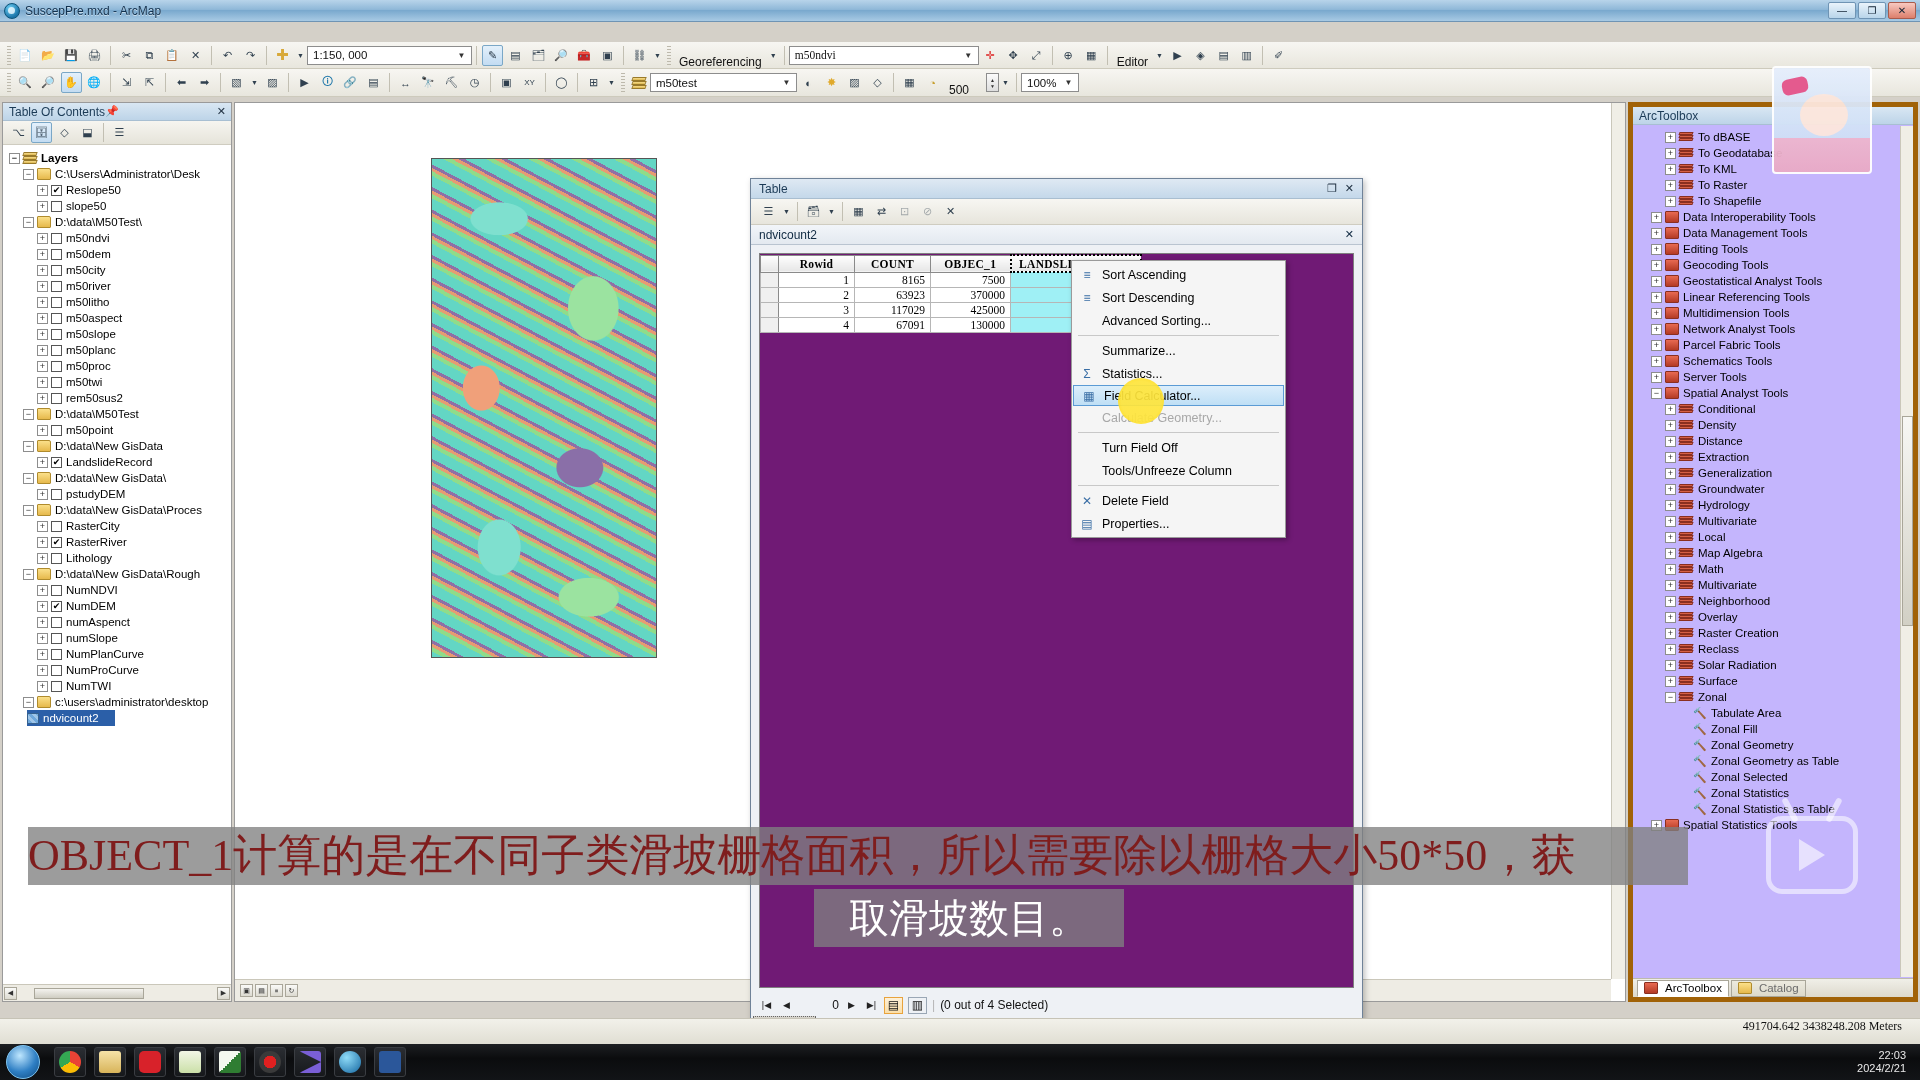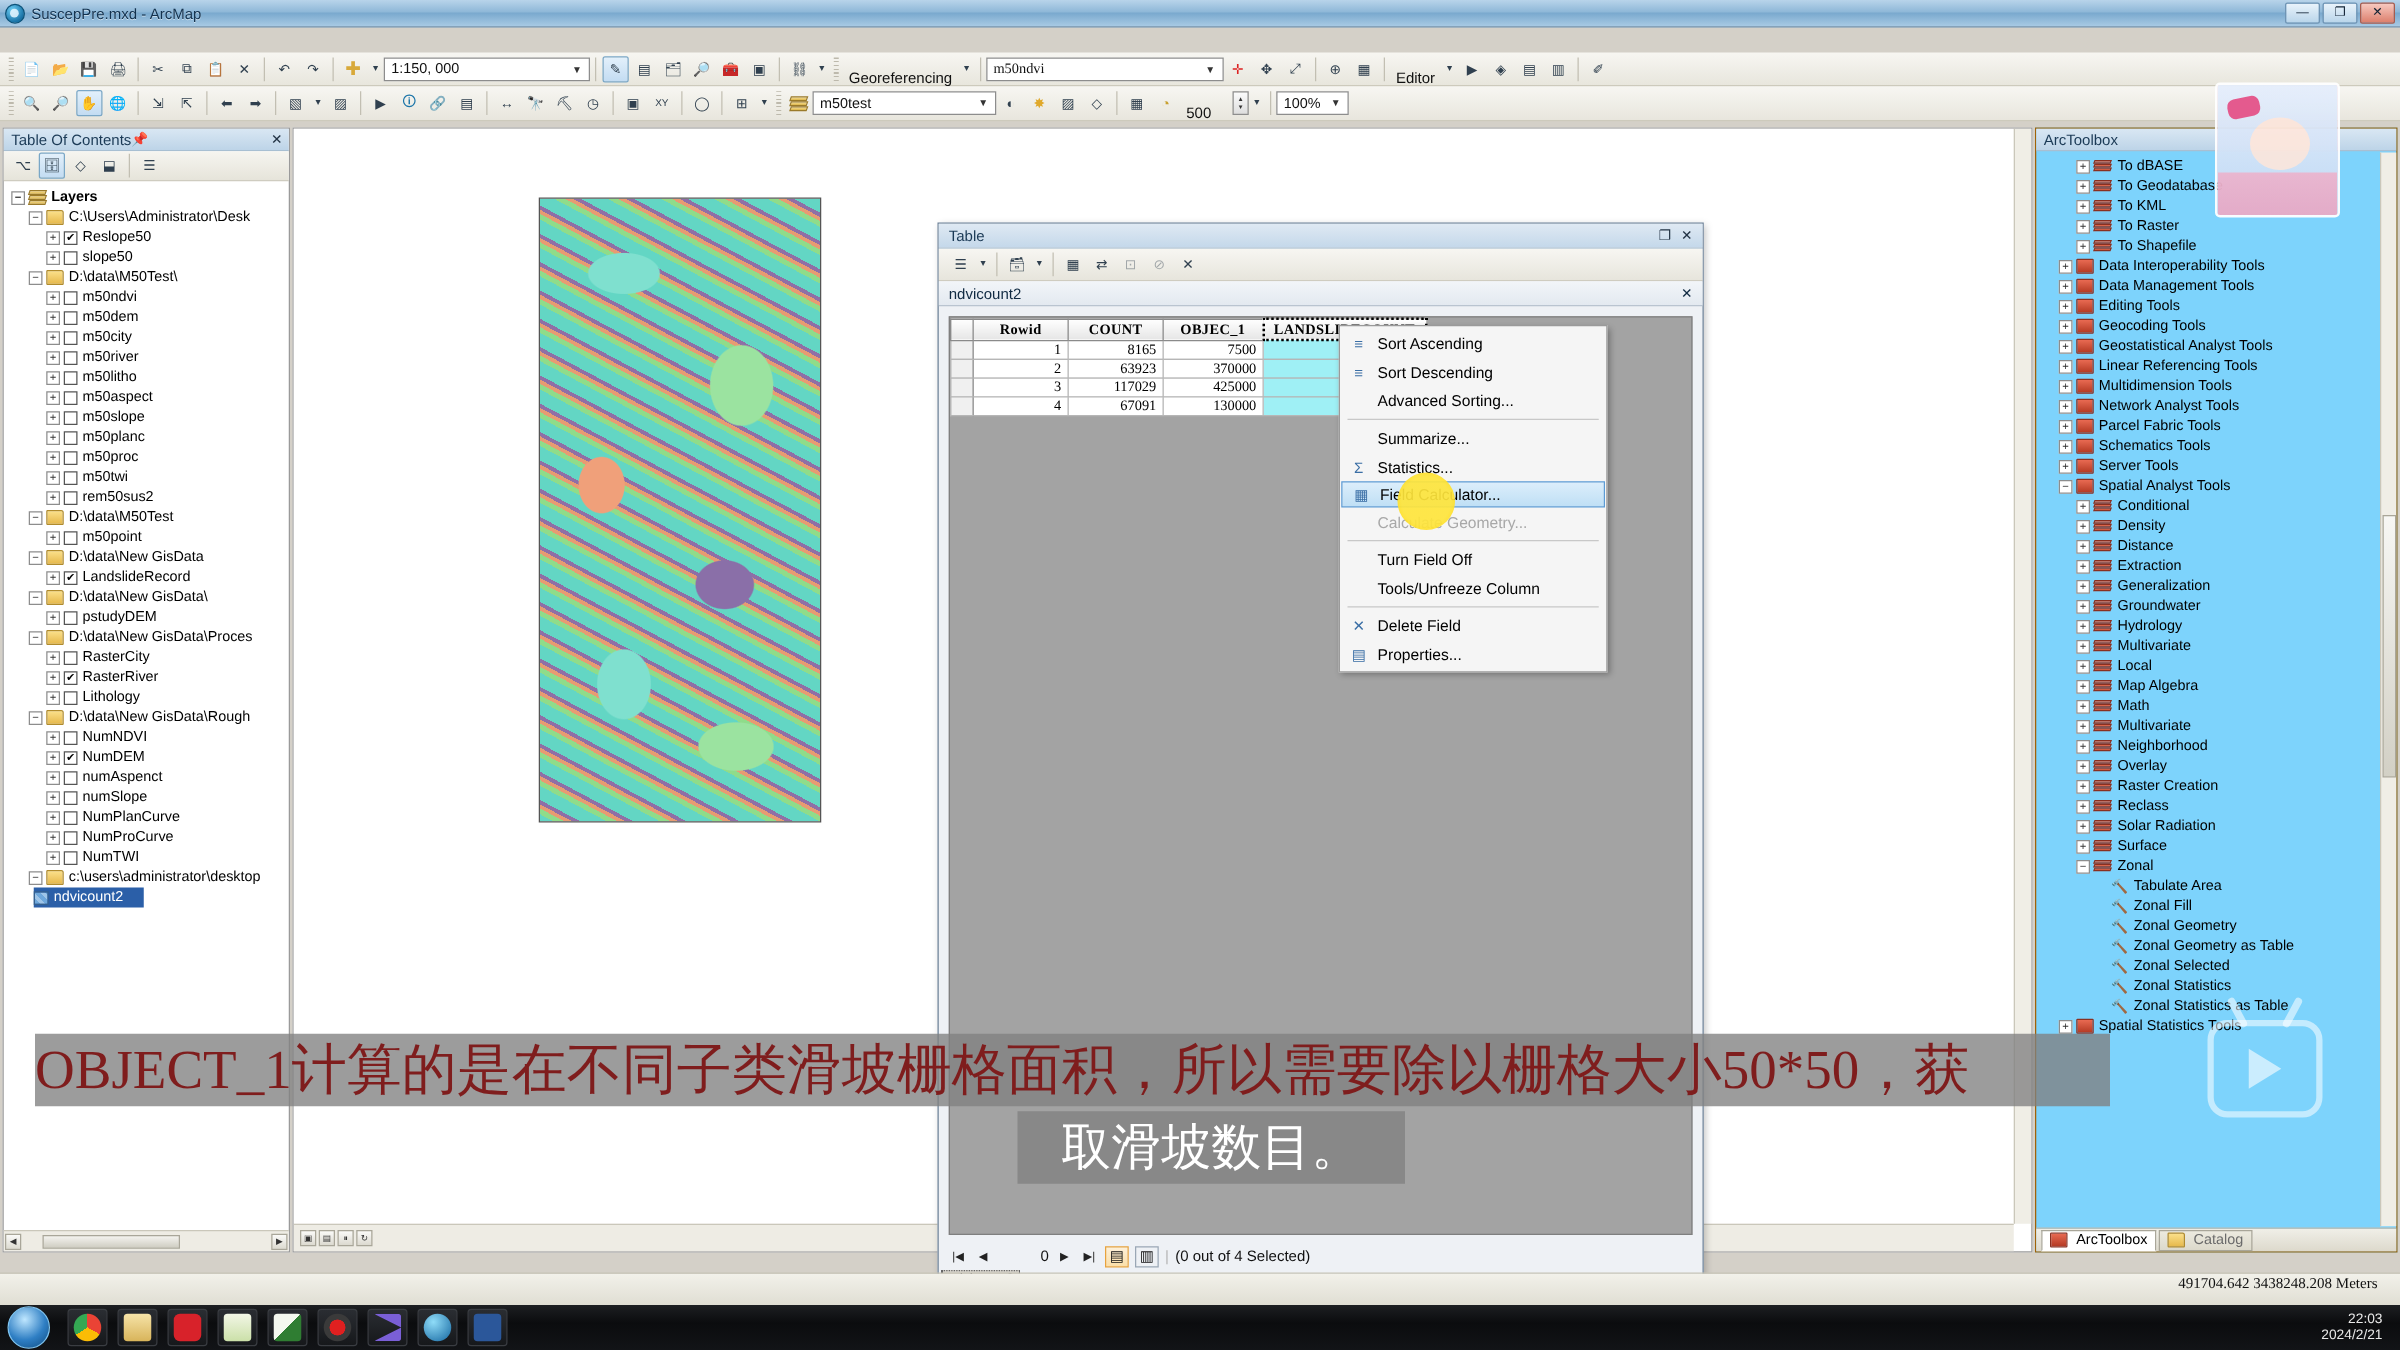--- a/index.html
+++ b/index.html
@@ -146,21 +146,21 @@
   }
   .tw-title { height: 20px; background: linear-gradient(to bottom,#dfe9f3,#c4d8ea);
             display: flex; align-items: center; padding-left: 8px; font-size: 12px; color: #1b3a56;
             border-bottom: 1px solid #a9bed0; }
   .tw-title .btns { margin-left: auto; display: flex; gap: 8px; padding-right: 8px; font-size: 11px; color: #234; }
   .tw-tools { height: 26px; background: linear-gradient(to bottom,#f7f6f2,#e7e5dc);
             display: flex; align-items: center; padding-left: 6px; border-bottom: 1px solid #cfccc0; }
   .tw-tab { height: 20px; background: linear-gradient(to bottom,#f2f5f9,#e3e9f0); border-bottom: 1px solid #b9c4d0;
             display: flex; align-items: center; padding-left: 8px; font-size: 12px; color: #102a42; }
   .tw-tab .x { margin-left: auto; padding-right: 8px; font-size: 11px; }
-  .grid { position: absolute; left: 8px; top: 74px; right: 8px; bottom: 42px; background: #a3a3a3; border: 1px solid #7f7f7f; }
+  .grid { position: absolute; left: 8px; top: 74px; right: 8px; bottom: 42px; background: #701a75; border: 1px solid #7f7f7f; }
   table.dt { border-collapse: collapse; font-family: "Liberation Serif", serif; font-size: 11.5px; }
   table.dt th {
     background: linear-gradient(to bottom,#ffffff,#e6e6e6);
     border: 1px solid #8a8a8a; font-weight: bold; font-family: "Liberation Serif", serif;
     font-size: 11.5px; height: 17px; padding: 0 6px; color: #000; letter-spacing: .3px;
   }
   table.dt th.sel { border: 2px dotted #000; }
   table.dt td { border: 1px solid #b6b6b6; height: 15px; padding: 0 5px; text-align: right; color: #000; background: #fff; }
   table.dt td.rowhdr { width: 18px; background: #f0f0f0; border-right: 1px solid #8a8a8a; padding: 0; }
   table.dt td.hl { background: #9ff0f5; }
@@ -187,21 +187,21 @@
   .ctx .sep { height: 1px; background: #c8c8c8; margin: 3px 6px; }
 
   .cursor-dot {
     position: absolute; left: 1118px; top: 378px; width: 46px; height: 46px; border-radius: 50%;
     background: radial-gradient(circle,#ffe53b 0 60%,#ffd400 100%); opacity: .92;
   }
 
   
   .atb {
     position: absolute; top: 102px; right: 2px; width: 290px; height: 900px;
-    background: #7dd3fc; border: 1px solid #a16207;
+    background: #c4b5fd; border: 5px solid #a16207;
   }
   .atb-hdr { height: 18px; background: linear-gradient(to bottom,#d9e7f3,#bdd4e8);
             display: flex; align-items: center; padding-left: 6px; font-size: 12px; color: #1b3a56;
             border-bottom: 1px solid #a8bfd2; }
   .atb-body { position: absolute; top: 19px; bottom: 20px; left: 0; right: 13px; overflow: hidden; padding-top: 3px; }
   .atb-vsb { position: absolute; top: 19px; bottom: 20px; right: 0; width: 13px; background: #f0eee6; border-left: 1px solid #cac7ba; }
   .atb-thumb { position: absolute; top: 290px; left: 1px; width: 11px; height: 210px;
             background: linear-gradient(to bottom,#f7f7f4,#d2d0c5); border: 1px solid #a9a699; }
   .arow { height: 16px; display: flex; align-items: center; font-size: 11.5px; color: #000; white-space: nowrap; }
   .tbx { width: 14px; height: 12px; flex: none; margin-right: 4px; border: 1px solid #8a2f20;

